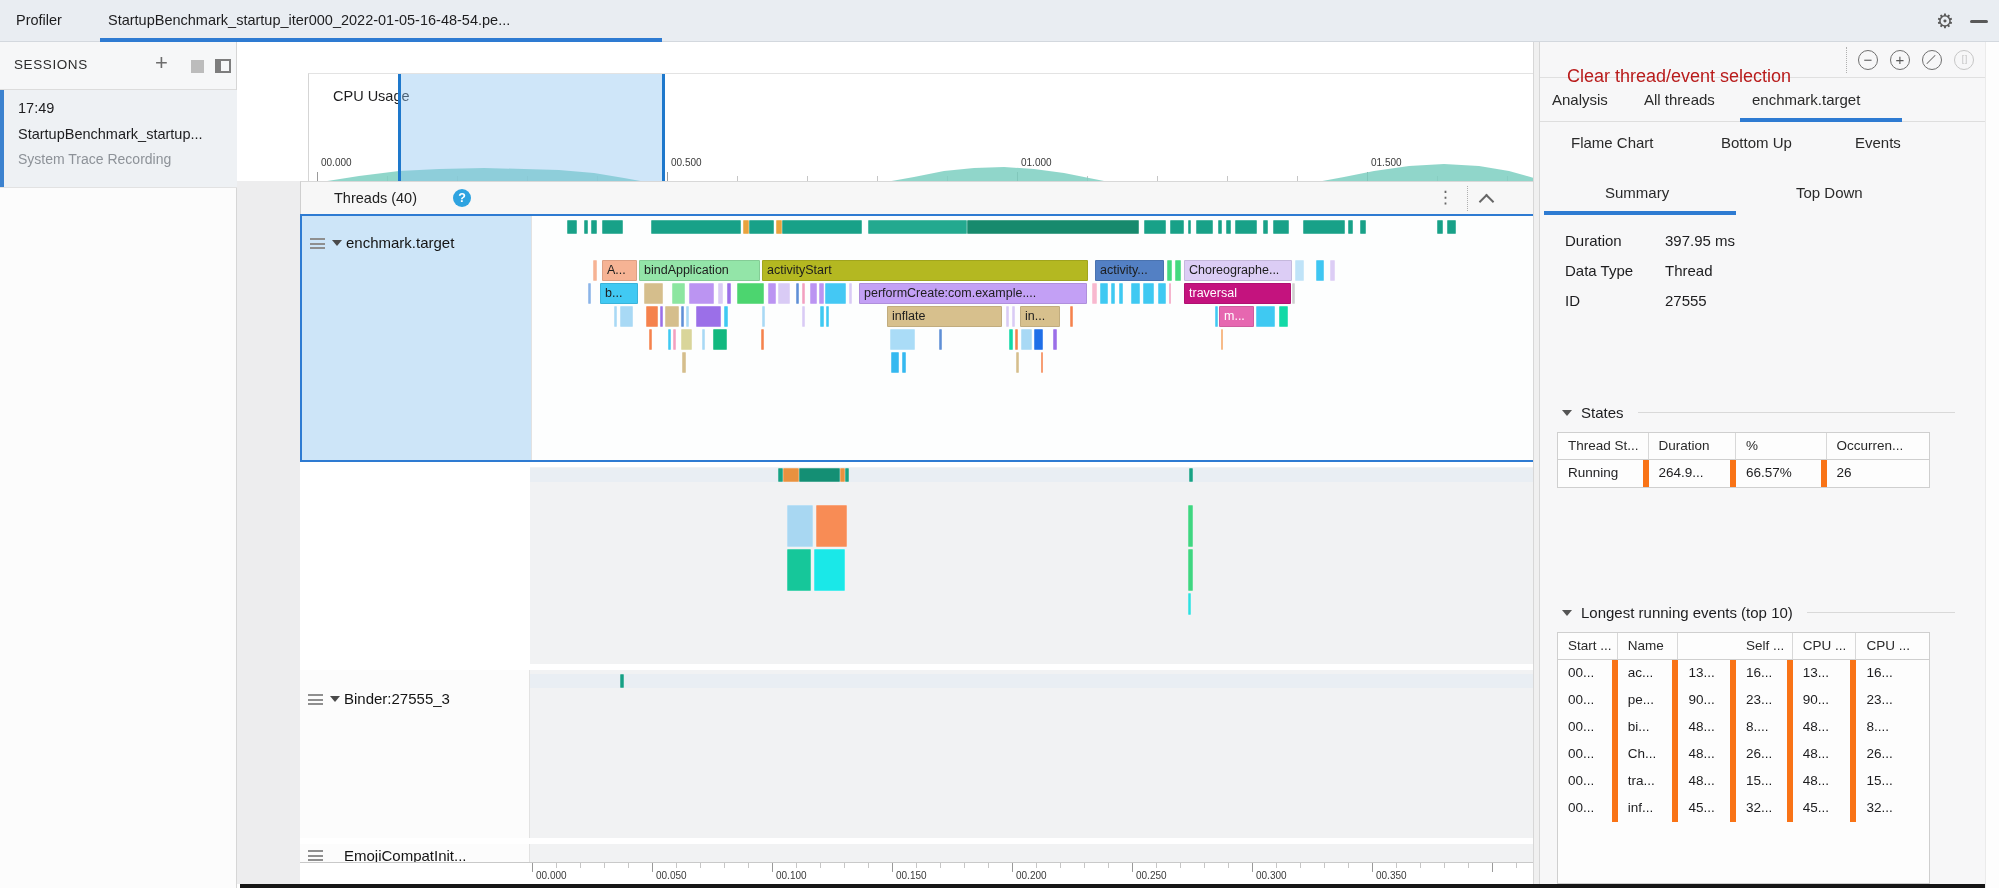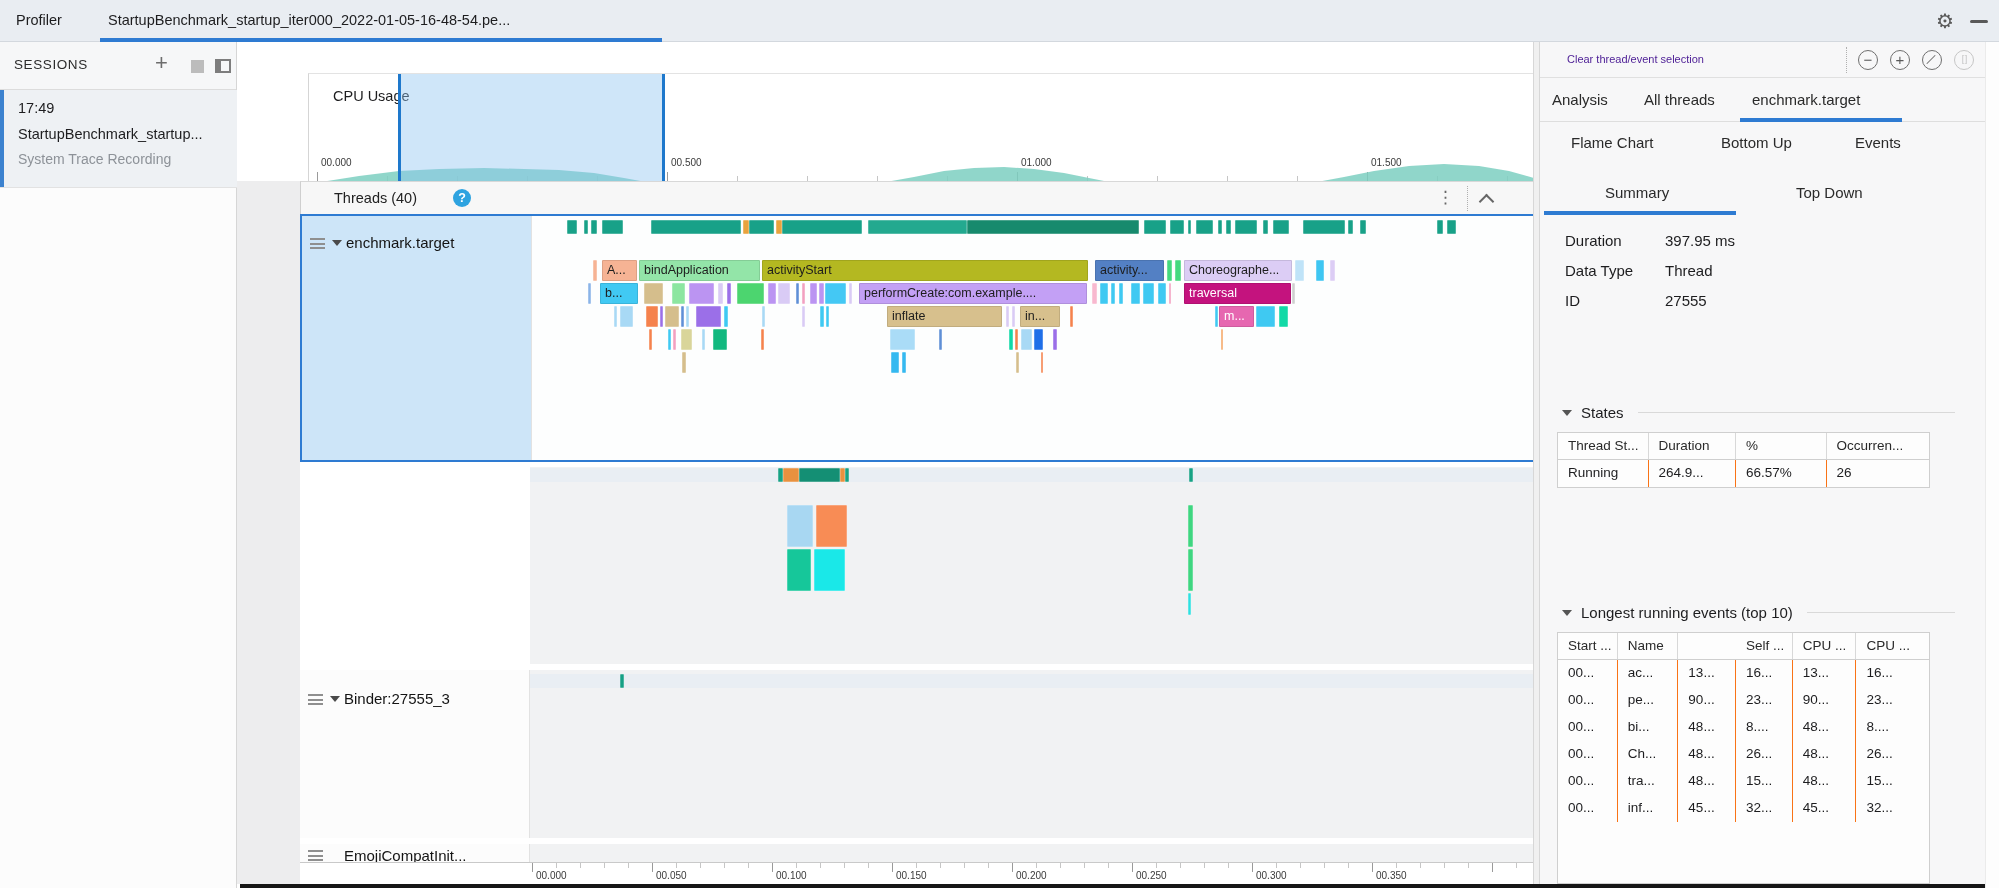--- a/index.html
+++ b/index.html
@@ -72,21 +72,21 @@
   .frow .seg { line-height:21px; }
   .strip-bg { background:#e9eef3; }
 
   .bottom-ruler { position:absolute; left:300px; top:862px; width:1233px; height:22px; background:#fff; border-top:1px solid #c9c9c9; }
   .blackbar { position:absolute; left:240px; top:884px; width:1745px; height:4px; background:#161616; z-index:50; }
 
   
   .vdivider { position:absolute; left:1533px; top:42px; width:7px; height:846px; background:#f0f0f0; border-left:1px solid #d7d7d7; border-right:1px solid #d7d7d7; }
   .rpanel { position:absolute; left:1540px; top:42px; width:459px; height:846px; background:#f7f7f8; overflow:hidden; }
   .rtoolbar { position:absolute; left:0; top:0; width:100%; height:36px; border-bottom:1px solid #e0e0e0; }
-  .clear-link { position:absolute; left:27px; top:11px; font-size:11px; color:#4c1d95; }
+  .clear-link { position:absolute; left:27px; top:24px; font-size:18px; color:#b91c1c; }
   .cicon { position:absolute; top:8px; width:20px; height:20px; border:1.7px solid #6f6f6f; border-radius:50%; color:#585858; font-size:15px; line-height:17px; text-align:center; }
   .cicon.slash::after { content:''; position:absolute; left:2px; top:7.5px; width:12px; border-top:1.7px solid #6f6f6f; transform:rotate(-45deg); }
   .cicon.dim { border-color:#c6c6c6; color:#c3c3c3; font-size:9px; line-height:16px; letter-spacing:-1px; }
 
   .rtabs1 { position:absolute; left:0; top:36px; width:100%; height:44px; border-bottom:1px solid #dedede; }
   .rtabs1 span { position:absolute; top:13px; font-size:15px; color:#2a2a2a; }
   .underline1 { position:absolute; left:200px; top:40px; width:162px; height:4px; background:#2E7BD2; }
   .rtabs2 { position:absolute; left:0; top:80px; width:100%; height:36px; }
   .rtabs2 span { position:absolute; top:12px; font-size:15px; color:#2a2a2a; }
   .rtabs3 { position:absolute; left:0; top:116px; width:100%; height:57px; }
@@ -99,21 +99,21 @@
   .kvrow .v { position:absolute; left:125px; top:4px; font-size:15px; color:#1d1d1f; }
 
   .sect { position:absolute; left:22px; width:415px; display:flex; align-items:center; }
   .sect .tri2 { width:0; height:0; border-left:5px solid transparent; border-right:5px solid transparent; border-top:6px solid #555; margin-right:9px; }
   .sect .stitle { font-size:15px; color:#1d1d1f; white-space:nowrap; }
   .sect .rule { flex:1; height:1px; background:#d9d9d9; margin:0 22px 0 14px; }
 
   .rtable { position:absolute; left:17px; width:373px; background:#fdfdfd; border:1px solid #cfcfcf; overflow:hidden; }
   .rtable .tr { display:flex; height:27px; }
   .rtable .thead { border-bottom:1px solid #cfcfcf; }
-  .rtable .td { font-size:13.5px; padding:5px 4px 0 10px; color:#1d1d1f; overflow:hidden; white-space:nowrap; border-right:1px solid #f97316; }
+  .rtable .td { font-size:13.5px; padding:5px 4px 0 10px; color:#1d1d1f; overflow:hidden; white-space:nowrap; border-right:6px solid #f97316; }
   .rtable .thead .td { color:#2a2a2a; border-right:1px solid #d8d8d8; }
   .rtable .td:last-child { border-right:none; }
 
   .rscrollbar { position:absolute; left:1985px; top:42px; width:14px; height:846px; background:#fdfdfd; border-left:1px solid #ebebeb; }
 </style>
 </head>
 <body>
 
 <div id="root">
 

